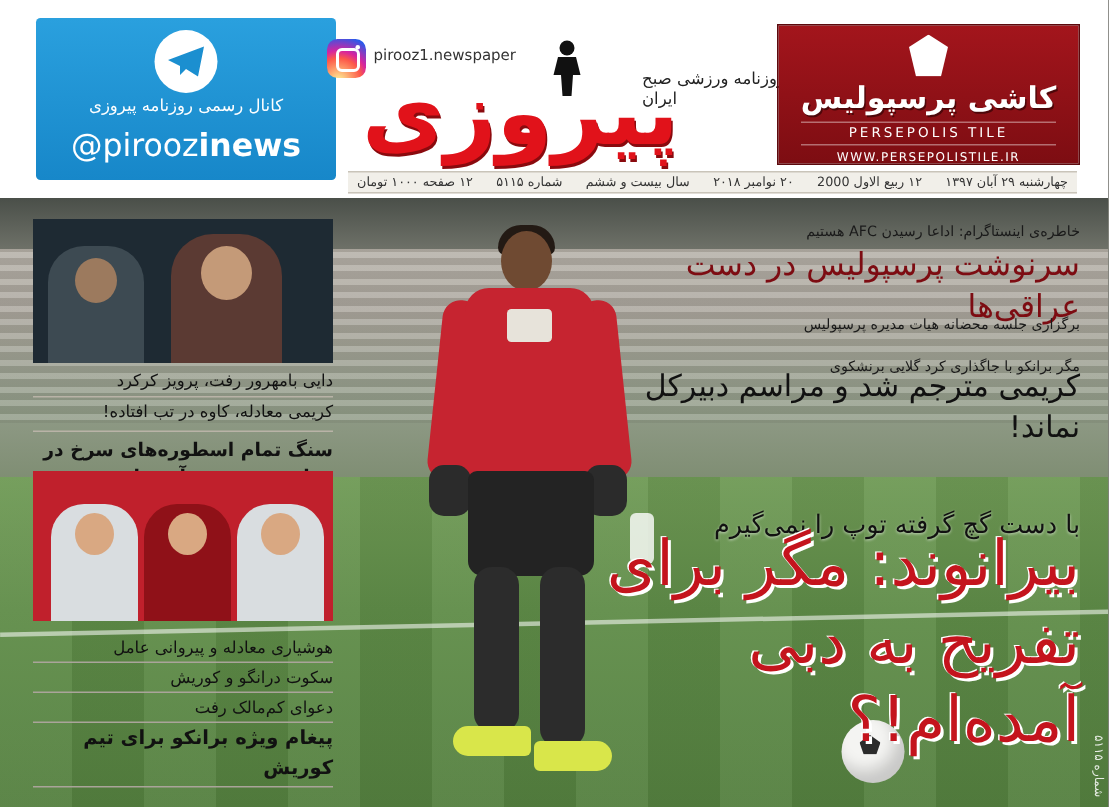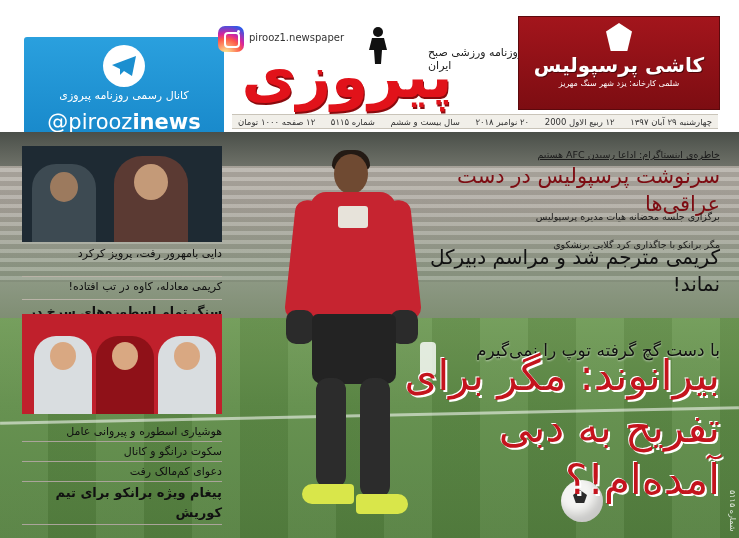--- a/index.html
+++ b/index.html
@@ -30,21 +30,20 @@
   .tg-box {
     position: absolute;
     left: 24px; top: 12px;
     width: 200px;
     height: 108px;
     background: #1b8fd0;
     background: linear-gradient(180deg,#2aa0de 0%,#1787c9 100%);
     border-radius: 3px;
     color: #fff;
     text-align: center;
-    margin-top: 25px;
   }
   .tg-icon {
     width: 42px; height: 42px;
     margin: 8px auto 2px auto;
     background: #fff;
     border-radius: 50%;
     position: relative;
   }
   .tg-icon svg { position: absolute; left: 8px; top: 9px; }
   .tg-sub {
@@ -358,21 +357,21 @@
     left: 22px; top: 114px;
     width: 200px;
     color: #111;
     text-align: right;
     direction: rtl;
   }
   .cap1 .l1 {
     font-size: 11px;
     line-height: 16px;
     border-bottom: 1px solid #b9b3a7;
-    padding-bottom: 14px;
+    padding-bottom: 2px;
   }
   .cap1 .l2 {
     font-size: 11px;
     line-height: 16px;
     padding-top: 2px;
   }
   .cap1 .l3 {
     font-size: 12.5px;
     font-weight: bold;
     line-height: 18px;
@@ -425,21 +424,21 @@
 
   
   .kicker {
     position: absolute;
     direction: rtl;
     text-align: right;
     color: #1a1a1a;
     font-size: 9.5px;
     line-height: 14px;
   }
-  .kicker.k1 { left: 470px; top: 16px; width: 250px; text-decoration: underline; }
+  .kicker.k1 { left: 470px; top: 16px; width: 250px; }
   .kicker.k2 { left: 420px; top: 78px; width: 300px; }
   .kicker.k3 { left: 470px; top: 106px; width: 250px; }
 
   .hl {
     position: absolute;
     direction: rtl;
     text-align: right;
     font-weight: normal;
     color: #111;
   }
@@ -504,20 +503,22 @@
       <circle cx="16" cy="6" r="5" fill="#111"></circle>
       <path d="M10 12 L22 12 L25 24 L20 24 L19 38 L13 38 L12 24 L7 24 Z" fill="#111"></path>
     </svg>
 
     <div class="nameplate">پیروزی</div>
     <div class="nameplate-tagline">روزنامه ورزشی صبح ایران</div>
 
     <div class="ad-box">
       <div class="ad-logo"></div>
       <div class="ad-title">کاشی پرسپولیس</div>
+      <div class="ad-sub">PERSEPOLIS TILE</div>
+      <div class="ad-url">WWW.PERSEPOLISTILE.IR</div>
       <div class="ad-addr">شلمی کارخانه: یزد شهر سنگ مهریز</div>
     </div>
 
     <div class="dateline">
       <span>چهارشنبه ۲۹ آبان ۱۳۹۷</span>
       <span>۱۲ ربیع الاول 2000</span>
       <span>۲۰ نوامبر ۲۰۱۸</span>
       <span>سال بیست و ششم</span>
       <span>شماره ۵۱۱۵</span>
       <span>۱۲ صفحه ۱۰۰۰ تومان</span>
@@ -562,22 +563,22 @@
       <div class="l3">سنگ تمام اسطوره‌های سرخ در مراسم ختم پدر آبی‌ها</div>
     </div>
 
     <div class="thumb2">
       <div class="p p1"></div>
       <div class="p p2"></div>
       <div class="p p3"></div>
     </div>
 
     <div class="leftlist">
-      <div class="ll-row"><span>هوشیاری اسطوره و پیروانی عامل</span></div>
-      <div class="ll-row"><span>سکوت درانگو و کانال</span></div>
+      <div class="ll-row"><span>هوشیاری معادله و پیروانی عامل</span></div>
+      <div class="ll-row"><span>سکوت درانگو و کوریش</span></div>
       <div class="ll-row"><span>دعوای کم‌مالک رفت</span></div>
       <div class="ll-row big"><span>پیغام ویژه برانکو برای تیم کوریش</span></div>
 
     </div>
 
     <div class="kicker k1">خاطره‌ی اینستاگرام: اداعا رسیدن AFC هستیم</div>
     <div class="hl h1">سرنوشت پرسپولیس در دست عراقی‌ها</div>
     <div class="kicker k2">برگزاری جلسه محضانه هیات مدیره پرسپولیس</div>
     <div class="kicker k3">مگر برانکو با جاگذاری کرد گلایی برنشکوی</div>
     <div class="hl h2">کریمی مترجم شد و مراسم دبیرکل نماند!</div>

